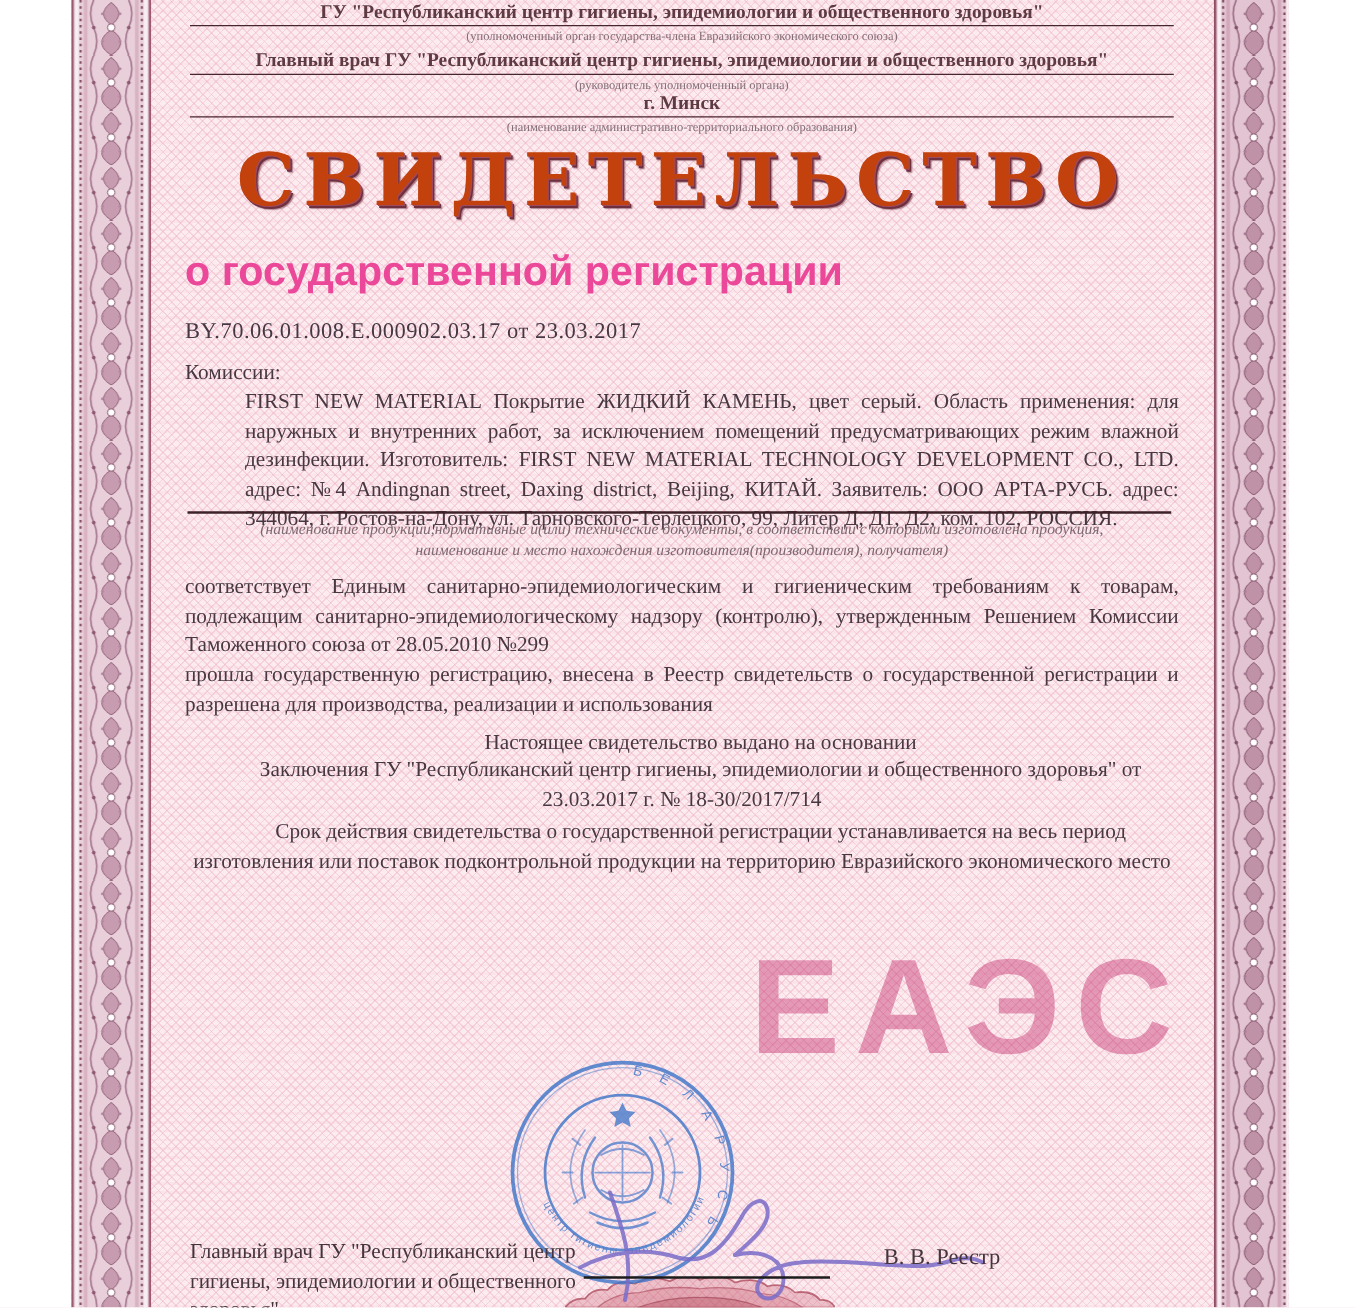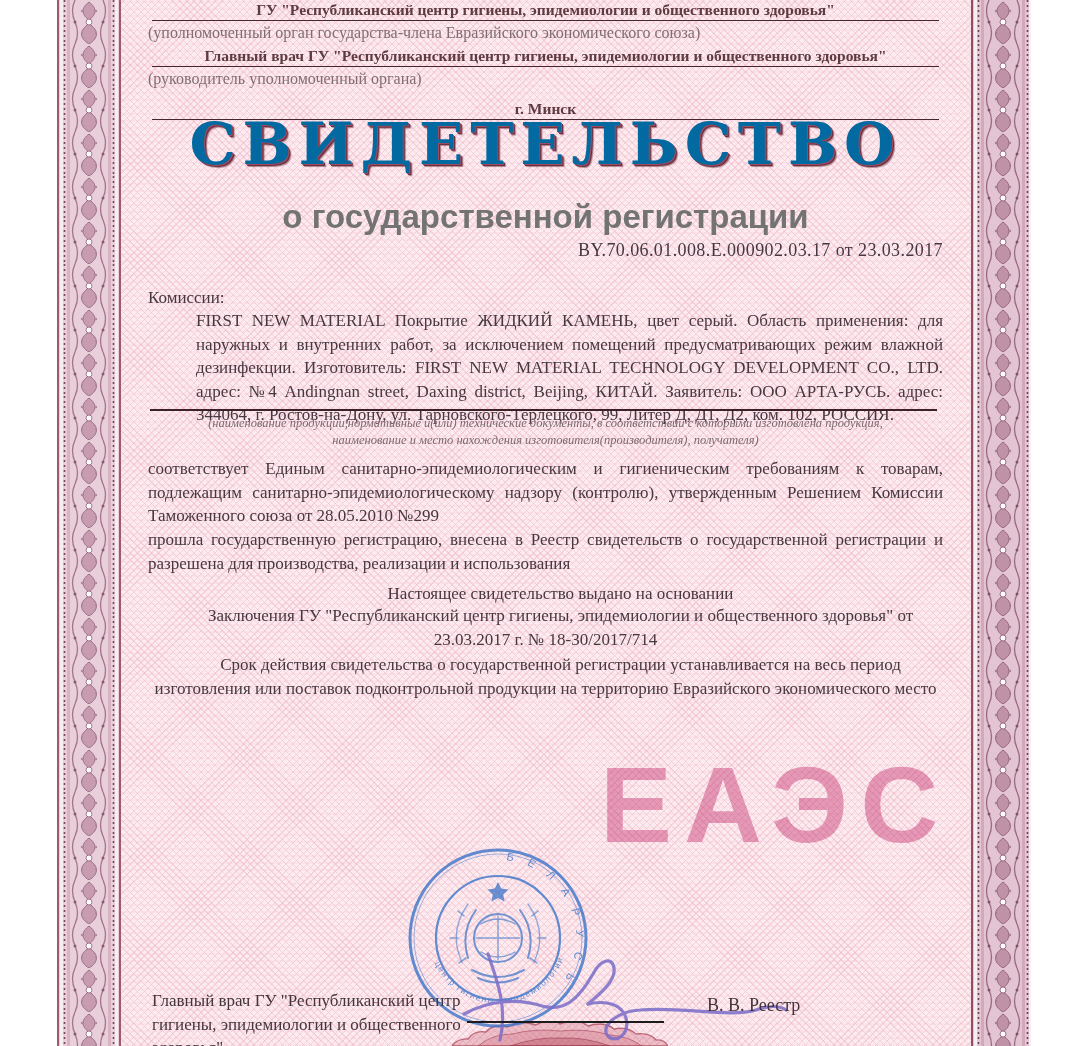--- a/index.html
+++ b/index.html
@@ -15,34 +15,34 @@
       repeating-linear-gradient(45deg, rgba(238,178,196,.45) 0 1px, rgba(255,255,255,0) 1px 5px),
       repeating-linear-gradient(-45deg, rgba(238,178,196,.45) 0 1px, rgba(255,255,255,0) 1px 5px),
       repeating-linear-gradient(0deg, rgba(247,214,224,.35) 0 2px, rgba(255,255,255,0) 2px 7px),
       #fcecf0;
   }
   .band-svg{position:absolute;top:0;height:1046px;}
   .content{position:absolute;left:148px;top:0;width:795px;color:#473740;}
 
   .hline{font-weight:bold;font-size:15.5px;color:#5e3a42;text-align:center;
     border-bottom:1.6px solid #48262d;padding-bottom:1px;margin:0 4px;}
-  .hcap{font-size:16px;color:#826d75;margin-top:3px;}
+  .hcap{font-size:10px;color:#826d75;text-align:center;margin-top:3px;}
 
   .abs{position:absolute;left:0;right:0;}
   .title{
     top:110px;text-align:center;
     font-family:"DejaVu Serif", serif;font-weight:bold;font-size:58px;letter-spacing:7px;
-    color:#0369a1;
+    color:#c2410c;
     text-shadow:1px 1px 0 #a04a5e, 2px 2px 0 #6e2f3f, 3px 3px 1px rgba(110,47,63,.55);
   }
   .subtitle{
-    top:198px;text-align:center;
-    font-family:"Liberation Sans", sans-serif;font-weight:bold;font-size:33px;color:#737373;
+    top:198px;text-align:left;
+    font-family:"Liberation Sans", sans-serif;font-weight:bold;font-size:33px;color:#ec4899;
   }
-  .regnum{top:240px;text-align:right;font-size:18px;color:#463842;letter-spacing:.4px;}
+  .regnum{top:254px;text-align:left;font-size:18px;color:#463842;letter-spacing:.4px;}
 
   .body-text{font-size:17px;line-height:23.5px;color:#473740;}
   .just{text-align:justify;}
   .indent{text-indent:30px;text-align:center;}
 
   .product-label{top:286px;}
   .product-text{top:309px;margin-left:48px;}
   .form-underline{top:409px;border-bottom:2px solid #3c2228;left:2px;right:6px;position:absolute;}
   .product-caption{top:415px;font-size:12.5px;font-style:italic;color:#7d6870;text-align:center;line-height:17px;padding:0 30px;}
   .para-compliance{top:457px;}
@@ -123,21 +123,22 @@
   <rect width="60" height="1046" fill="url(#lace2)"></rect>
 </svg>
 
 <div class="content">
 
   <div style="padding-top:1px">
     <div class="hline">ГУ "Республиканский центр гигиены, эпидемиологии и общественного здоровья"</div>
     <div class="hcap">(уполномоченный орган государства-члена Евразийского экономического союза)</div>
     <div class="hline" style="margin-top:5px">Главный врач ГУ "Республиканский центр гигиены, эпидемиологии и общественного здоровья"</div>
     <div class="hcap">(руководитель уполномоченный органа)</div>
-    <div class="hline" style="margin-top:12px">г. Минск</div>
+    <div class="hline" style="margin-top:0">г. Минск</div>
+    <div class="hcap">(наименование административно-территориального образования)</div>
   </div>
 
   <div class="abs title">СВИДЕТЕЛЬСТВО</div>
   <div class="abs subtitle">о государственной регистрации</div>
   <div class="abs regnum">BY.70.06.01.008.Е.000902.03.17 от 23.03.2017</div>
 
   <div class="abs body-text product-label">Комиссии:</div>
   <div class="abs body-text just product-text">FIRST NEW MATERIAL Покрытие ЖИДКИЙ КАМЕНЬ, цвет серый. Область применения: для наружных и внутренних работ, за исключением помещений предусматривающих режим влажной дезинфекции. Изготовитель: FIRST NEW MATERIAL TECHNOLOGY DEVELOPMENT CO., LTD. адрес: №4 Andingnan street, Daxing district, Beijing, КИТАЙ. Заявитель: ООО АРТА-РУСЬ. адрес: 344064, г. Ростов-на-Дону, ул. Тарновского-Терлецкого, 99, Литер Д, Д1, Д2, ком. 102, РОССИЯ.</div>
   <div class="form-underline"></div>
   <div class="abs product-caption">(наименование продукции,нормативные и(или) технические документы, в соответствии с которыми изготовлена продукция, наименование и место нахождения изготовителя(производителя), получателя)</div>

